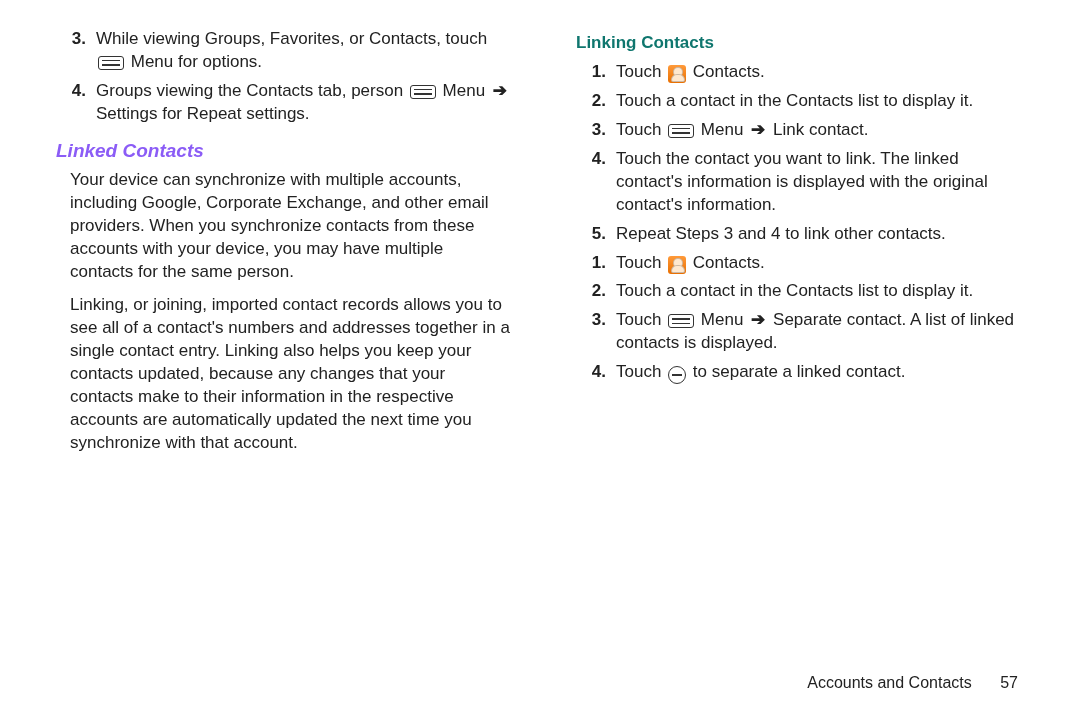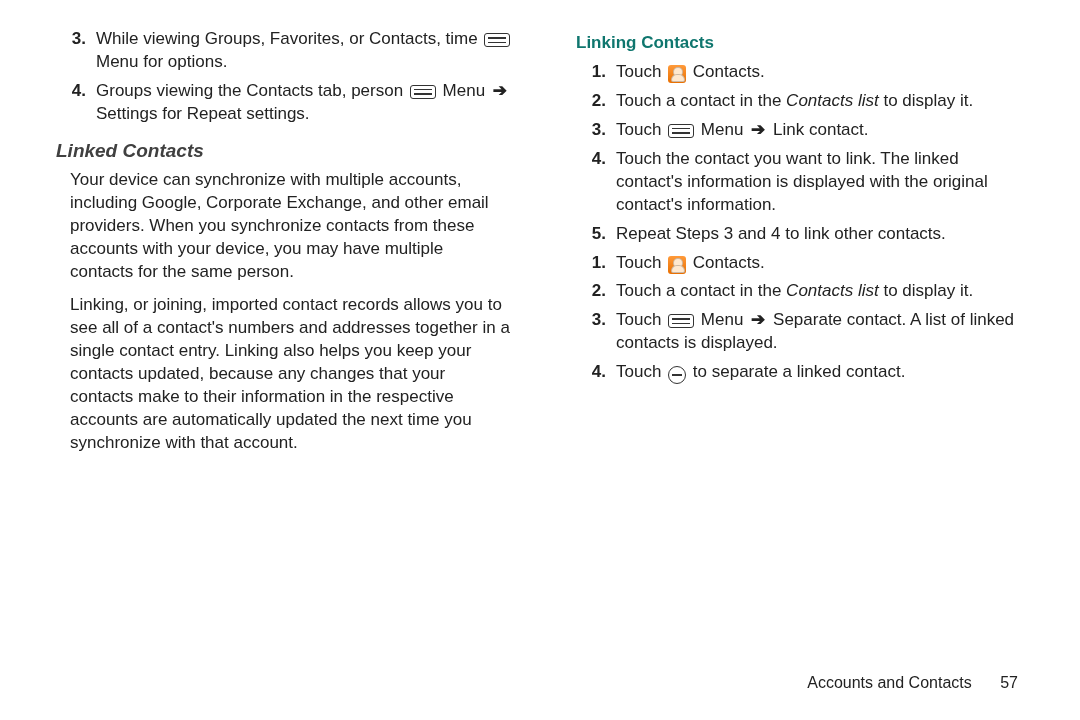--- a/index.html
+++ b/index.html
@@ -13,29 +13,29 @@
     padding:28px 60px 0 56px;
   }
   .cols{display:flex;gap:48px}
   .col{flex:1;min-width:0}
   ol.num{list-style:none;margin:0;padding:0}
   ol.num>li{display:flex;margin:0 0 6px 0}
   ol.num .n{flex:0 0 30px;font-weight:bold;text-align:right;padding-right:10px}
   ol.num .t{flex:1}
   h3.ital{
     font-style:italic;font-weight:bold;
-    color:#404040;margin:12px 0 6px 0;font-size:19px;
+    color:#8b5cf6;margin:12px 0 6px 0;font-size:19px;
   }
   h4.sub{
     font-weight:bold;color:#0f766e;
     margin:4px 0 6px 14px;font-size:17px;
   }
   p.par{margin:0 4px 10px 14px}
   .b{font-weight:normal}
-  .it{font-style:italic}
+  .it{}
   .ic{display:inline-block;vertical-align:middle;position:relative}
   .ic-menu{
     width:26px;height:14px;border:1.5px solid #333;border-radius:3px;
     box-sizing:border-box;margin:0 2px -1px 2px;
   }
   .ic-menu::before,.ic-menu::after{
     content:"";position:absolute;left:3px;right:3px;height:1.5px;background:#333;
   }
   .ic-menu::before{top:3px}
   .ic-menu::after{bottom:3px}
@@ -68,21 +68,21 @@
 </style>
 </head>
 <body>
 
 <div class="cols">
   <div class="col">
     <ol class="num">
       <li>
         <span class="n">3.</span>
         <span class="t">
-          <span>While viewing </span><span class="b">Groups</span><span>, </span><span class="b">Favorites</span><span>, or </span><span class="b">Contacts</span><span>, time </span><span class="ic ic-menu"></span> <span class="b">Menu</span><span> for options.</span>
+          <span>While viewing </span><span class="b">Groups</span><span>, </span><span class="b">Favorites</span><span>, or </span><span class="b">Contacts</span><span>, touch </span><span class="ic ic-menu"></span> <span class="b">Menu</span><span> for options.</span>
         </span>
       </li>
       <li>
         <span class="n">4.</span>
         <span class="t">
           <span>Groups viewing the </span><span class="b">Contacts</span><span> tab, person </span><span class="ic ic-menu"></span> <span class="b">Menu </span><span class="arrow">➔</span> <span class="b">Settings</span><span> for Repeat settings.</span>
         </span>
       </li>
     </ol>
 

